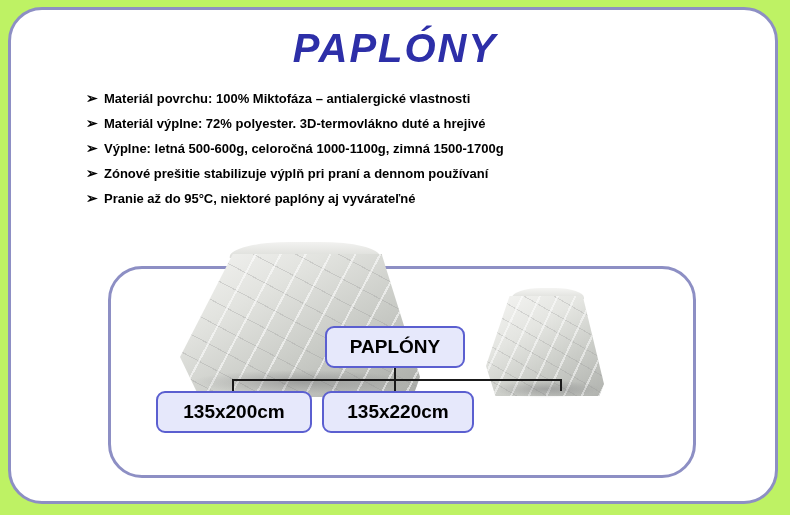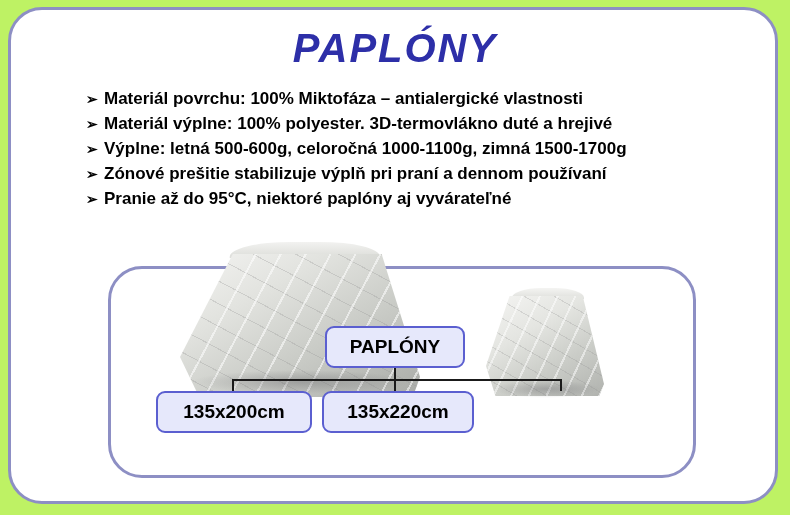--- a/index.html
+++ b/index.html
@@ -61,21 +61,21 @@
   }
   .bullet-mark {
     width: 18px;
     flex: 0 0 18px;
     font-size: 14px;
     color: #000000;
     font-weight: bold;
     line-height: 21px;
   }
   .bullet-text {
-    font-size: 17px;
+    font-size: 13px;
     color: #000000;
     font-weight: bold;
     line-height: 21px;
     white-space: nowrap;
   }
 
   
   #inner-frame {
     position: absolute;
     left: 108px;
@@ -222,21 +222,21 @@
 
   <div id="title">PAPLÓNY</div>
 
   <div id="bullets">
     <div class="bullet-row">
       <span class="bullet-mark">➢</span>
       <span class="bullet-text">Materiál povrchu: 100% Miktofáza – antialergické vlastnosti</span>
     </div>
     <div class="bullet-row">
       <span class="bullet-mark">➢</span>
-      <span class="bullet-text">Materiál výplne:    100% polyester. 3D-termovlákno duté a hrejivé</span>
+      <span class="bullet-text">Materiál výplne:    72% polyester. 3D-termovlákno duté a hrejivé</span>
     </div>
     <div class="bullet-row">
       <span class="bullet-mark">➢</span>
       <span class="bullet-text">Výplne: letná 500-600g, celoročná 1000-1100g, zimná 1500-1700g</span>
     </div>
     <div class="bullet-row">
       <span class="bullet-mark">➢</span>
       <span class="bullet-text">Zónové prešitie stabilizuje výplň pri praní a dennom používaní</span>
     </div>
     <div class="bullet-row">

